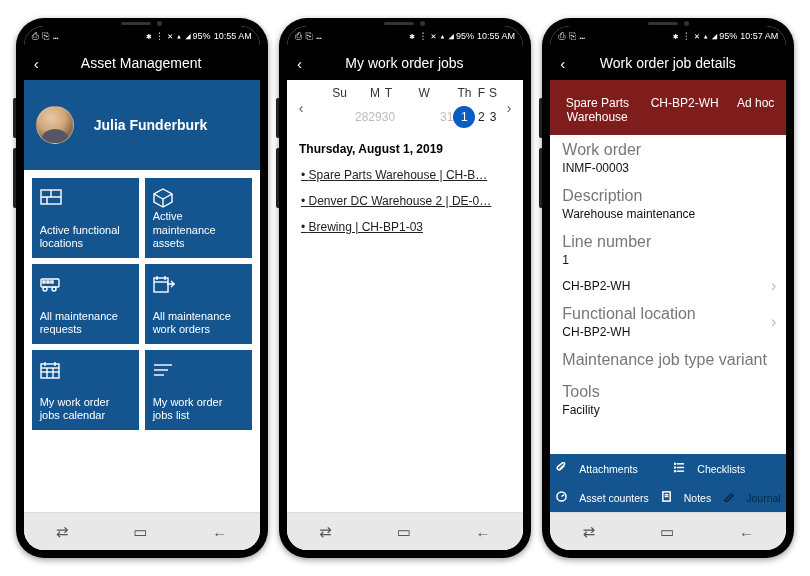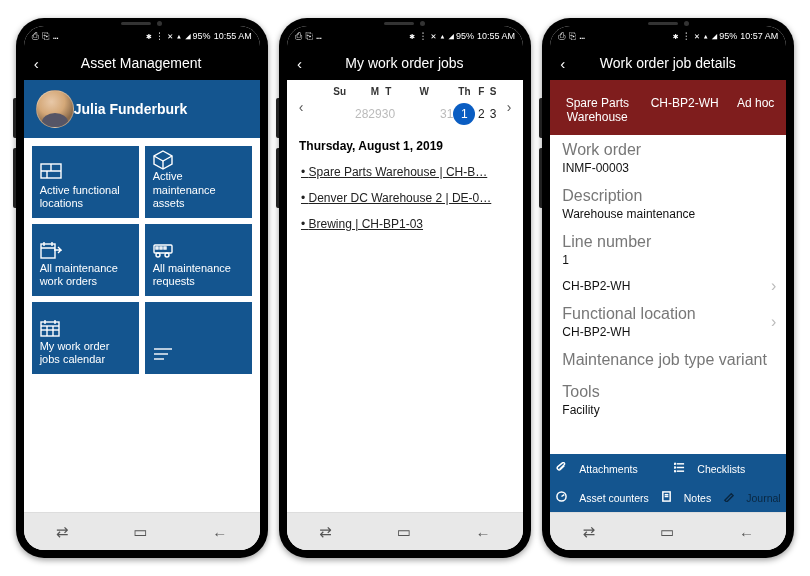--- a/index.html
+++ b/index.html
@@ -88,24 +88,24 @@
     align-items:center;
     color:#555;
     font-size:15px;
     border-top:1px solid #ddd;
   }
 
   
   .user-header {
     background:#14558f;
     color:#fff;
-    padding:10px 12px;
+    padding:26px 12px;
     display:flex;
     align-items:center;
-    gap:0;
+    gap:20px;
   }
   .avatar {
     width:38px; height:38px; border-radius:50%;
     background: radial-gradient(circle at 40% 30%, #e8c8a8 0%, #d4a878 40%, #8b6b4b 70%);
     border:1px solid rgba(255,255,255,.3);
     overflow:hidden;
     position:relative;
   }
   .avatar::after{
     content:""; position:absolute; bottom:-4px; left:50%; transform:translateX(-50%);
@@ -115,40 +115,40 @@
   .tiles {
     background:#fff;
     padding:8px;
     display:grid;
     grid-template-columns: 1fr 1fr;
     gap:6px;
   }
   .tile {
     background:#14558f;
     color:#fff;
-    height:72px;
+    height:80px;
     padding:8px;
     display:flex;
     flex-direction:column;
-    justify-content:flex-end;
+    justify-content:space-between;
     font-size:11px;
     line-height:1.2;
   }
   .tile .ticon { font-size:18px; height:24px; display:flex; align-items:center;}
   .tile .ticon svg { stroke:#fff; fill:none; stroke-width:1.4;}
 
   
   .cal-header {
     display:flex;
     align-items:center;
     padding:6px 4px 2px;
   }
   .cal-arrow { width:20px; text-align:center; color:#555; font-size:14px;}
   .cal-days { flex:1; display:grid; grid-template-columns:repeat(7,1fr); text-align:center;}
-  .cal-dow { font-size:10px; font-weight:700; color:#333; padding-bottom:4px;}
+  .cal-dow { font-size:12px; font-weight:400; color:#333; padding-bottom:4px;}
   .cal-num { font-size:12px; color:#888; height:26px; display:flex; align-items:center; justify-content:center;}
   .cal-num.cur { color:#222;}
   .cal-num.sel {}
   .cal-num.sel span{
     background:#0a5dc2; color:#fff; width:22px; height:22px; border-radius:50%;
     display:flex; align-items:center; justify-content:center;
   }
   .cal-date-label {
     font-size:12px; font-weight:600; padding:10px 12px 6px;
   }
@@ -246,42 +246,42 @@
             <svg width="20" height="20" viewBox="0 0 20 20">
                 <polygon points="10,1 19,6 19,14 10,19 1,14 1,6"></polygon>
                 <polyline points="1,6 10,11 19,6"></polyline>
                 <line x1="10" y1="11" x2="10" y2="19"></line>
               </svg>
           </div>
           <div>Active maintenance assets</div>
         </div>
         <div class="tile">
           <div class="ticon">
-            <svg width="22" height="18" viewBox="0 0 22 18">
-                <rect x="1" y="3" width="14" height="14"></rect>
-                <line x1="1" y1="7" x2="15" y2="7"></line>
-                <line x1="4" y1="1" x2="4" y2="5"></line>
-                <line x1="12" y1="1" x2="12" y2="5"></line>
-                <path d="M14 9 L21 9 L18 6 M21 9 L18 12"></path>
-              </svg>
-          </div>
-          <div>All maintenance work orders</div>
-        </div>
-        <div class="tile">
-          <div class="ticon">
             <svg width="24" height="16" viewBox="0 0 24 16">
                 <rect x="1" y="3" width="18" height="8" rx="1"></rect>
                 <circle cx="5" cy="13" r="2"></circle>
                 <circle cx="14" cy="13" r="2"></circle>
                 <rect x="3" y="5" width="2" height="2"></rect>
                 <rect x="7" y="5" width="2" height="2"></rect>
                 <rect x="11" y="5" width="2" height="2"></rect>
               </svg>
           </div>
           <div>All maintenance requests</div>
+        </div>
+        <div class="tile">
+          <div class="ticon">
+            <svg width="22" height="18" viewBox="0 0 22 18">
+                <rect x="1" y="3" width="14" height="14"></rect>
+                <line x1="1" y1="7" x2="15" y2="7"></line>
+                <line x1="4" y1="1" x2="4" y2="5"></line>
+                <line x1="12" y1="1" x2="12" y2="5"></line>
+                <path d="M14 9 L21 9 L18 6 M21 9 L18 12"></path>
+              </svg>
+          </div>
+          <div>All maintenance work orders</div>
         </div>
         <div class="tile">
           <div class="ticon">
             <svg width="20" height="18" viewBox="0 0 20 18">
                 <rect x="1" y="3" width="18" height="14"></rect>
                 <line x1="1" y1="7" x2="19" y2="7"></line>
                 <line x1="5" y1="1" x2="5" y2="5"></line>
                 <line x1="15" y1="1" x2="15" y2="5"></line>
                 <line x1="1" y1="11" x2="19" y2="11"></line>
                 <line x1="7" y1="7" x2="7" y2="17"></line>
@@ -291,20 +291,21 @@
           <div>My work order jobs calendar</div>
         </div>
         <div class="tile">
           <div class="ticon">
             <svg width="20" height="14" viewBox="0 0 20 14">
                 <line x1="1" y1="2" x2="19" y2="2"></line>
                 <line x1="1" y1="7" x2="15" y2="7"></line>
                 <line x1="1" y1="12" x2="11" y2="12"></line>
               </svg>
           </div>
+          <div>My work order jobs list</div>
         </div>
       </div>
     </div>
     <div class="nav-bar">
       <span>⇄</span>
       <span>▭</span>
       <span>←</span>
     </div>
   </div>
 </div>

